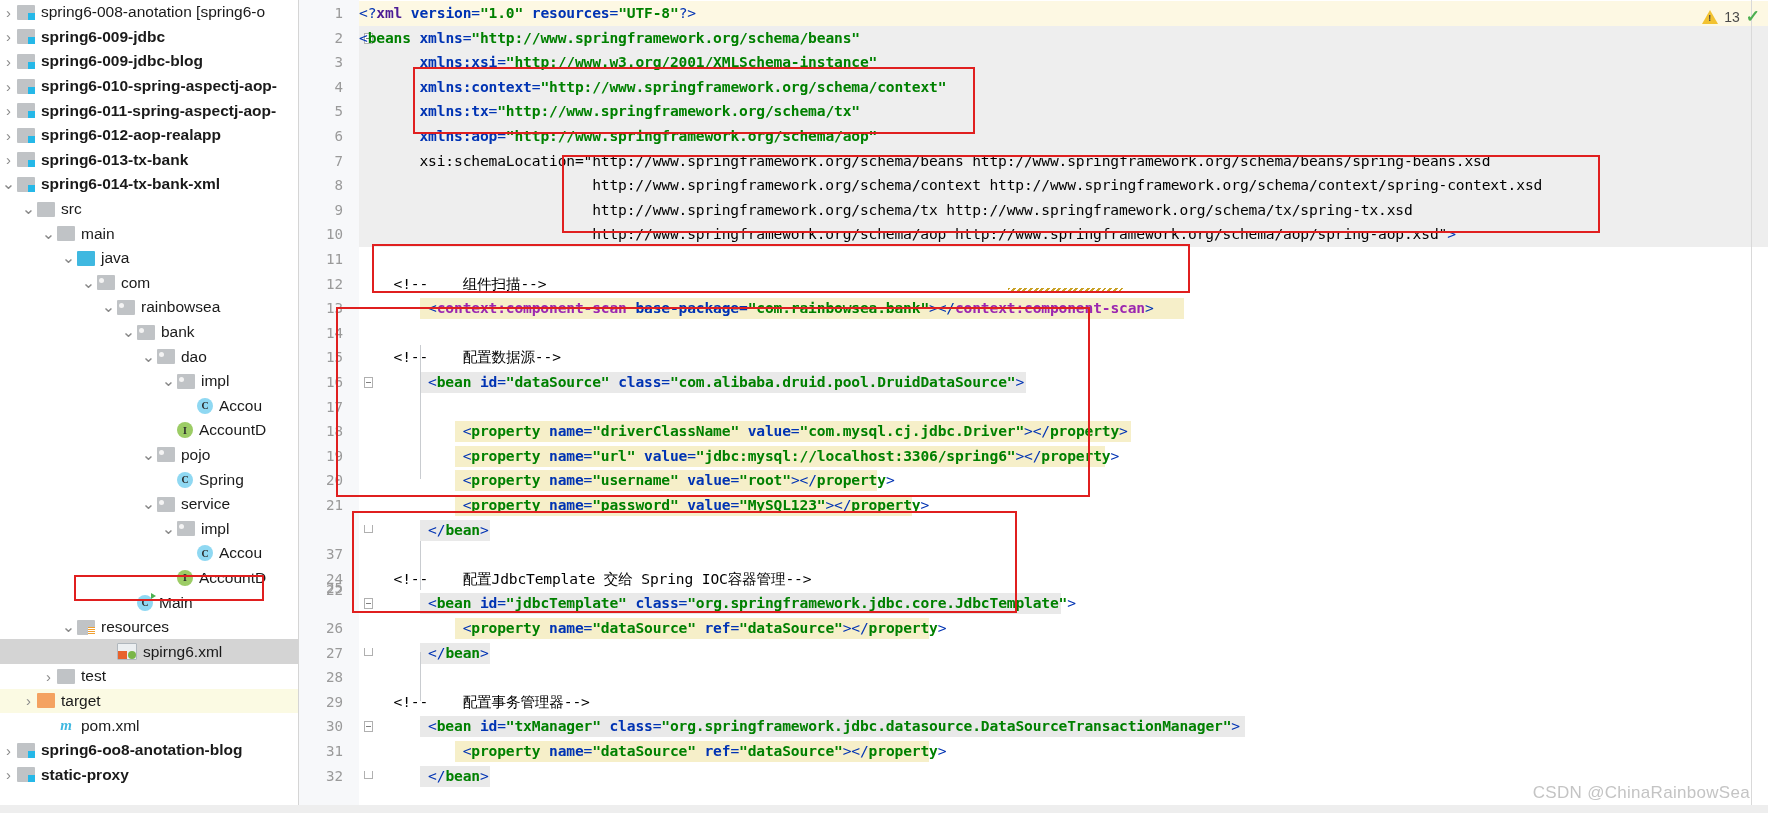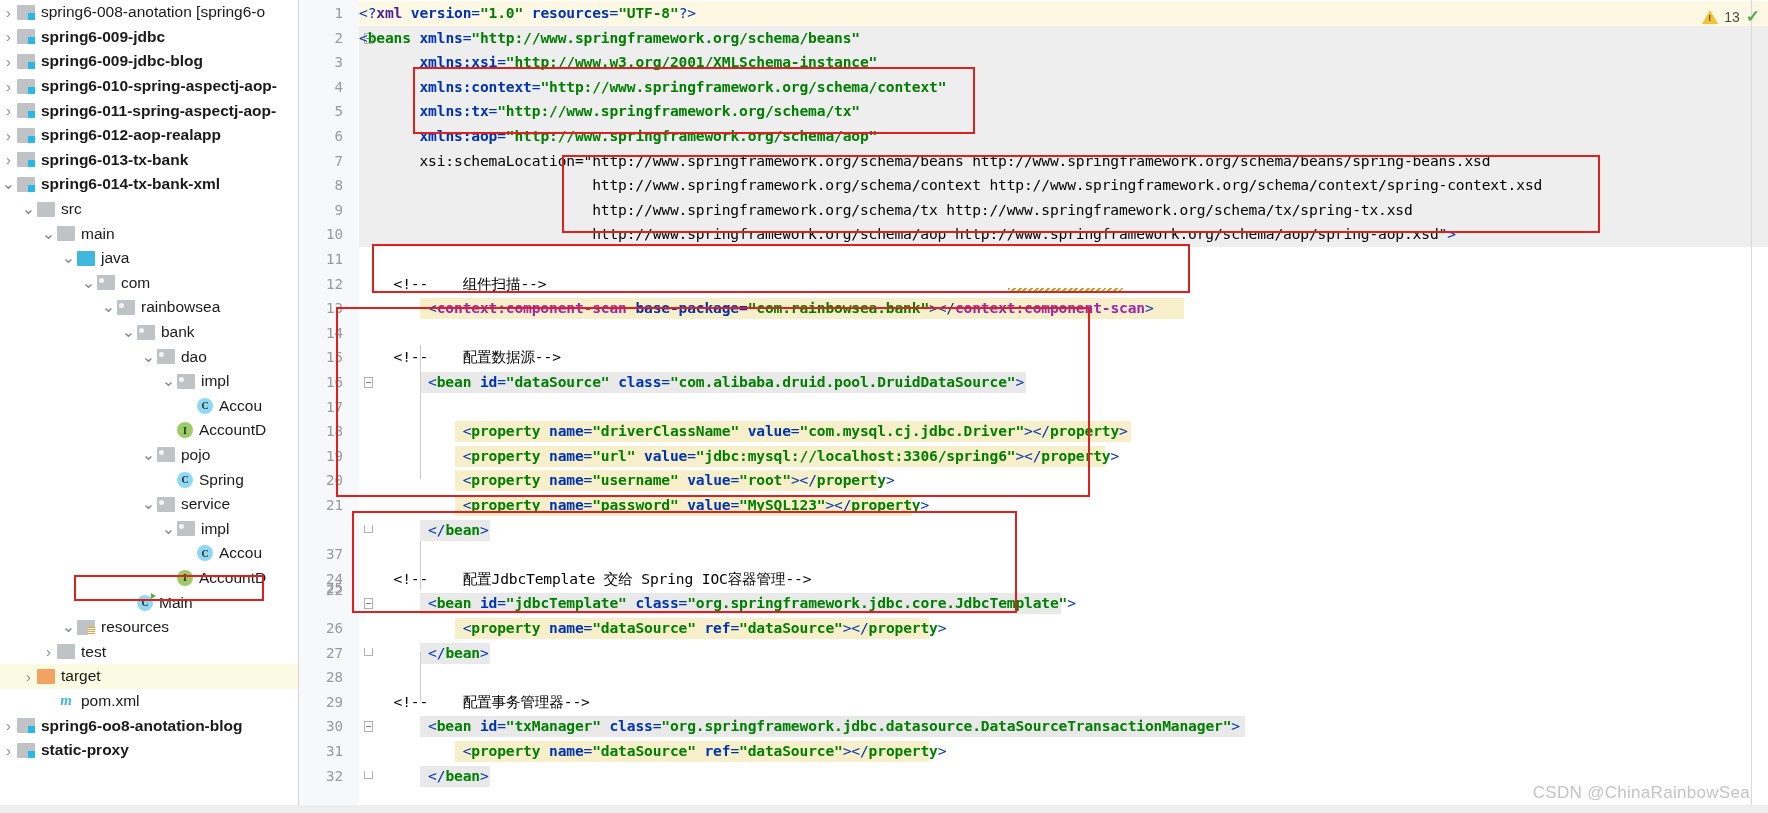--- a/index.html
+++ b/index.html
@@ -383,20 +383,25 @@
         </div>
         <div class="tree-row" style="padding-left: 120px;">
           <span class="arrow none">&nbsp;</span>
           <span class="ic-main">C</span>
           <span class="tree-label">Main</span>
         </div>
         <div class="tree-row" style="padding-left: 60px;">
           <span class="arrow" style="font-size: 16px; line-height: 6px;">⌄</span>
           <span class="ic-res tree-icon"></span>
           <span class="tree-label">resources</span>
+        </div>
+        <div class="tree-row selected" style="padding-left: 100px;">
+          <span class="arrow none">&nbsp;</span>
+          <span class="ic-xml tree-icon"></span>
+          <span class="tree-label">spirng6.xml</span>
         </div>
         <div class="tree-row" style="padding-left: 40px;">
           <span class="arrow" style="font-size: 15px;">›</span>
           <span class="ic-folder tree-icon"></span>
           <span class="tree-label">test</span>
         </div>
         <div class="tree-row highlight-yellow" style="padding-left: 20px;">
           <span class="arrow" style="font-size: 15px;">›</span>
           <span class="ic-target tree-icon"></span>
           <span class="tree-label">target</span>

